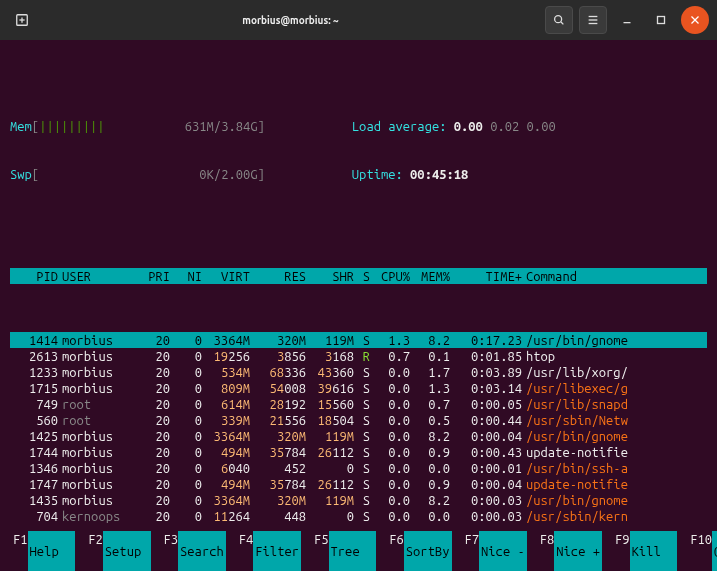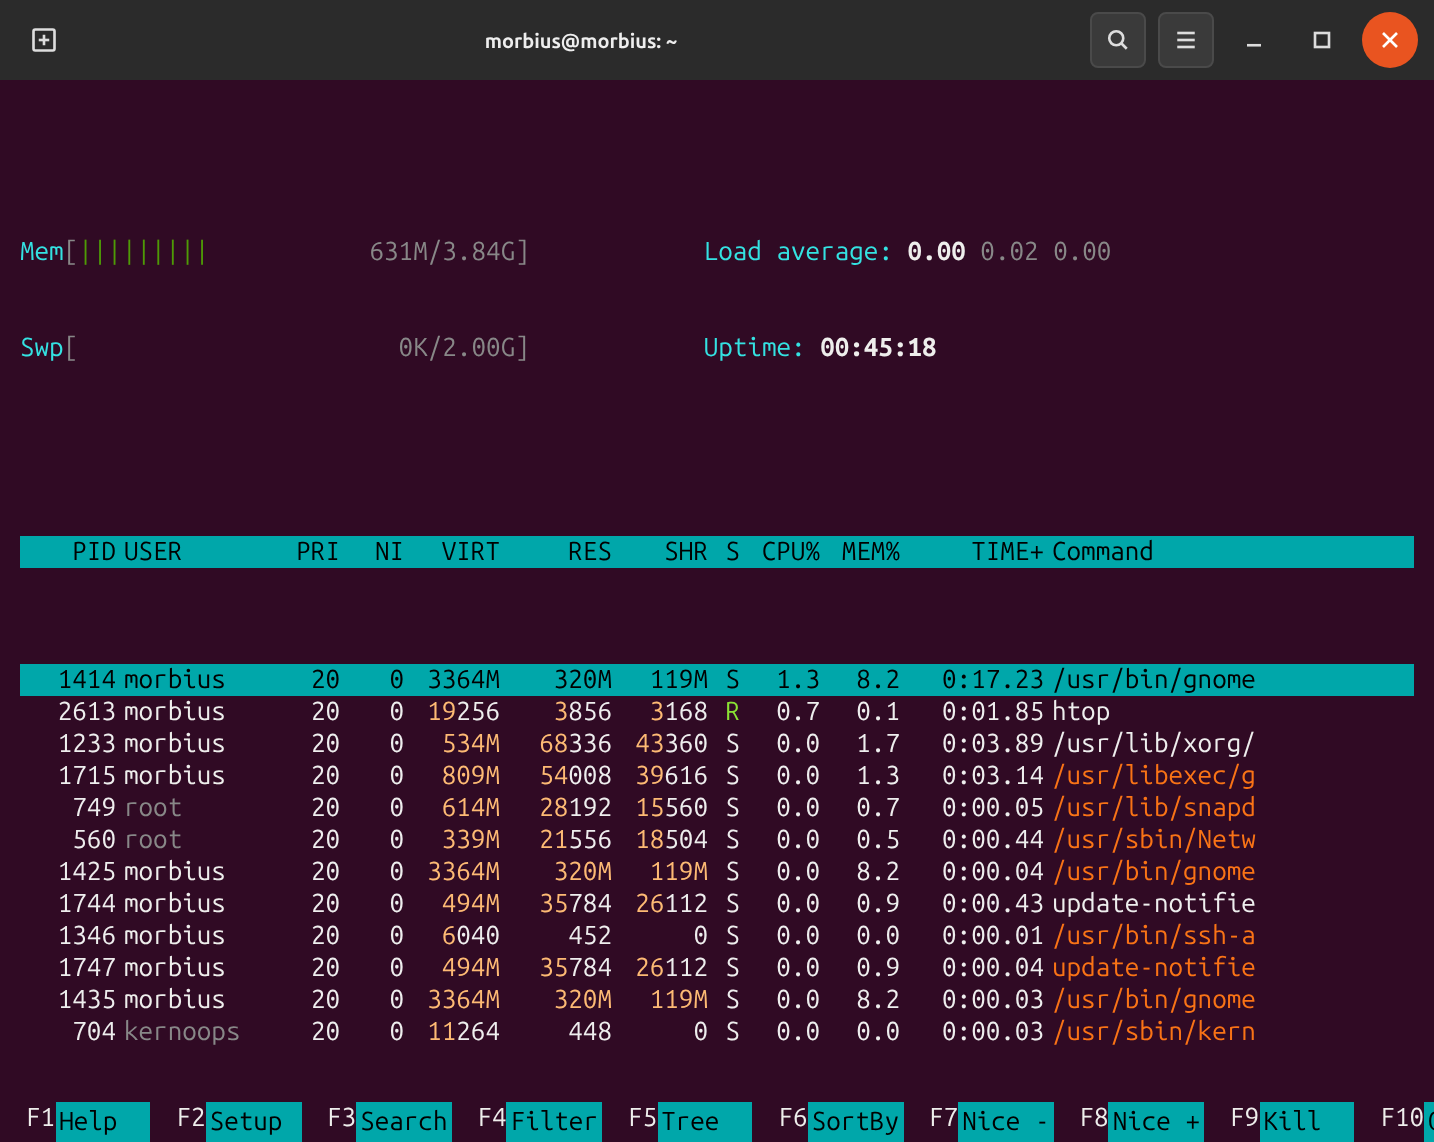--- a/index.html
+++ b/index.html
@@ -85,21 +85,21 @@
   .cmd-white { color: #eee; }
   .sel .num-cyan, .sel .num-green, .sel .num-white, .sel .cmd-green, .sel .cmd-white, .sel .state-r { color: #000; }
 
   .footer {
     position: absolute;
     left: 0; right: 0; bottom: 0;
     display: flex;
     font-size: 13px;
   }
   .fkey { color: #eeeeec; background: #300a24; padding-left:13px;}
-  .flabel { background: #00a7aa; color: #000; padding: 2px 2px; flex:1;}
+  .flabel { background: #00a7aa; color: #000; padding: 12px 2px; flex:1;}
   .fitem { display:flex; flex:1; }
 </style>
 </head>
 <body>
 
 <div class="titlebar">
   <div class="left">
     <div class="tb-btn plain">
       <svg viewBox="0 0 16 16">
           <rect x="2" y="2" width="12" height="12" rx="1"></rect>

